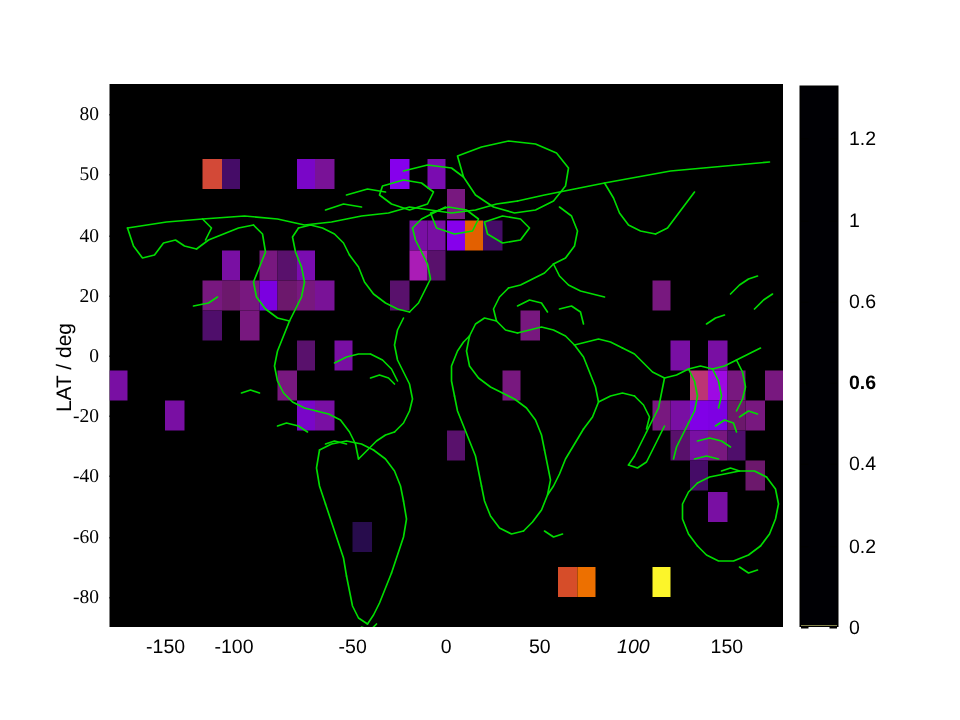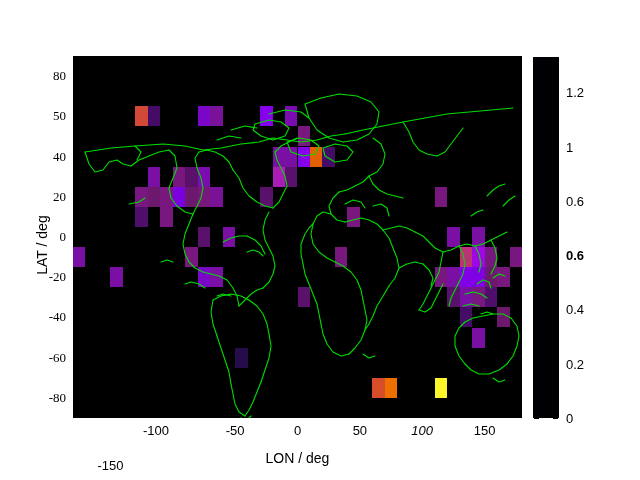--- a/index.html
+++ b/index.html
@@ -313,29 +313,28 @@
         <path d="M140,398 L160,402 L180,404 L200,402 L220,398 L240,396 L260,396"></path>
         <path d="M260,396 L280,398 L300,400 L320,402 L340,404 L360,404"></path>
         <path d="M360,404 L380,402 L400,400 L420,400 L440,402"></path>
         <path d="M0,404 L0,420 L449,420"></path>
         <path d="M120,394 L126,402 L132,408 L140,410"></path>
         <path d="M440,402 L446,408 L448,416"></path>
       </g>
     </svg>
   </div>
 
-  <div id="xlabel">LON / deg</div>
   <div id="ylabel">LAT / deg</div>
 
   <div id="colorbar-wrap">
     <div id="colorbar-gradient" style="background: linear-gradient(rgb(0, 0, 4) 100%, rgb(16, 7, 40) 95.8%, rgb(35, 12, 72) 91.7%, rgb(62, 12, 97) 87.5%, rgb(89, 17, 108) 83.3%, rgb(116, 27, 109) 79.2%, rgb(122, 14, 167) 75%, rgb(124, 0, 225) 70.8%, rgb(133, 0, 235) 66.7%, rgb(144, 3, 236) 62.5%, rgb(159, 10, 227) 58.3%, rgb(169, 24, 191) 54.2%, rgb(177, 42, 144) 50%, rgb(195, 57, 101) 45.8%, rgb(210, 72, 58) 41.7%, rgb(220, 85, 18) 37.5%, rgb(228, 97, 0) 33.3%, rgb(236, 110, 0) 29.2%, rgb(243, 127, 5) 25%, rgb(249, 146, 12) 20.8%, rgb(250, 177, 30) 16.7%, rgb(249, 202, 46) 12.5%, rgb(246, 219, 59) 8.3%, rgb(249, 237, 50) 4.2%, rgb(255, 255, 32) 0%);"></div>
   </div>
 
 <div class="xtick-mark" style="left: 110.417px;"></div>
-    <div class="xtick-label" style="left: 110.417px; margin-top: 35px;">-150</div>
+    <div class="xtick-label" style="left: 110.417px;">-150</div>
     <div class="xtick-mark" style="left: 172.778px;"></div>
     <div class="xtick-label" style="left: 156px;">-100</div>
     <div class="xtick-mark" style="left: 235.139px;"></div>
     <div class="xtick-label" style="left: 235.139px;">-50</div>
     <div class="xtick-mark" style="left: 297.5px;"></div>
     <div class="xtick-label" style="left: 297.5px;">0</div>
     <div class="xtick-mark" style="left: 359.861px;"></div>
     <div class="xtick-label" style="left: 359.861px;">50</div>
     <div class="xtick-mark" style="left: 422.222px;"></div>
     <div class="xtick-label" style="left: 422.222px; font-style: italic;">100</div>

